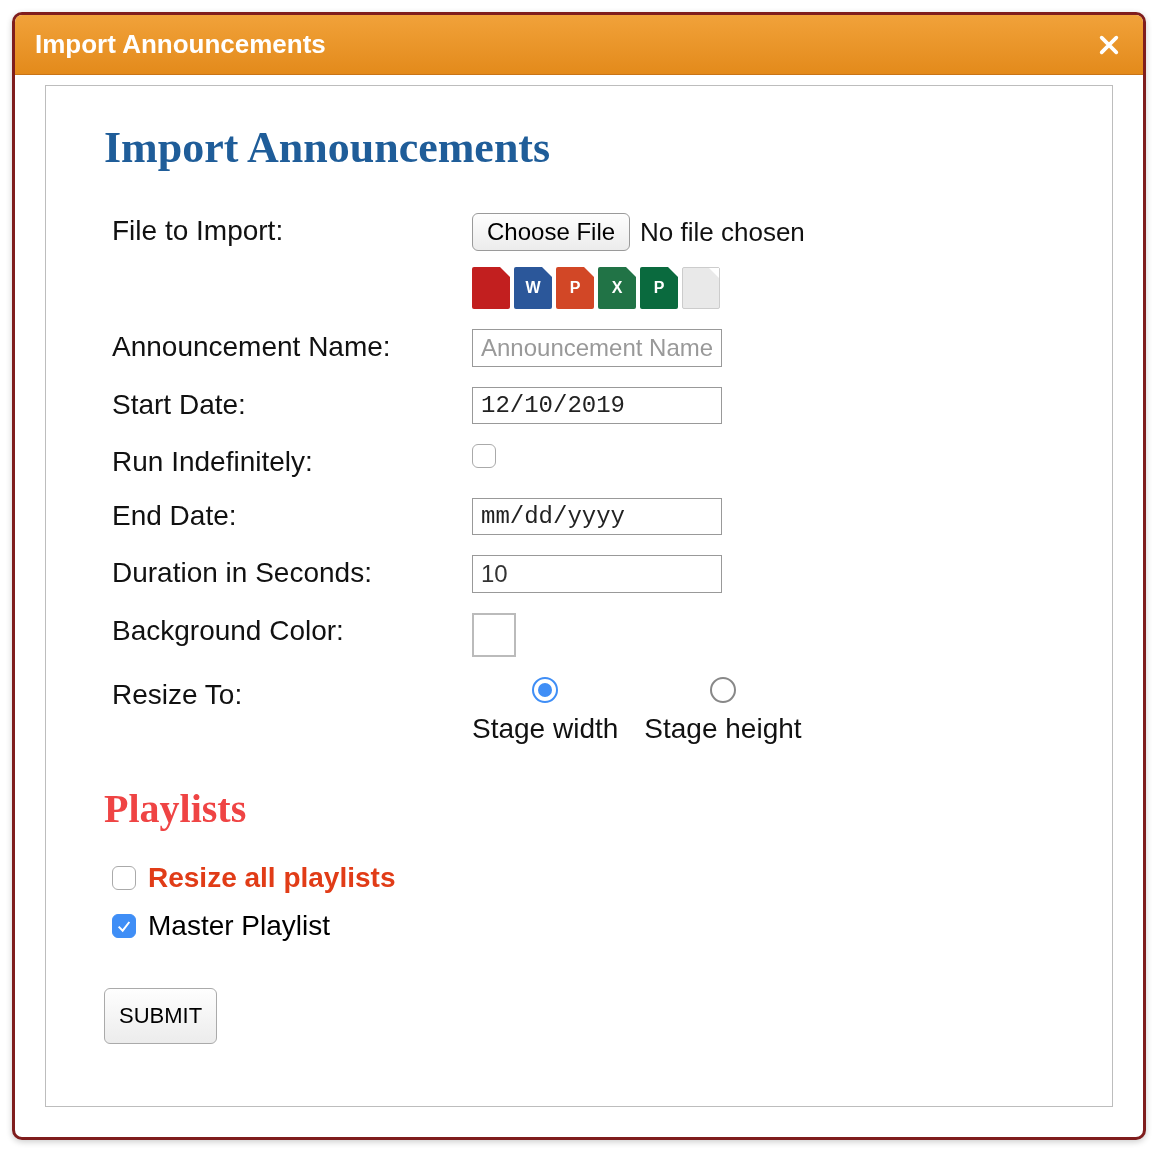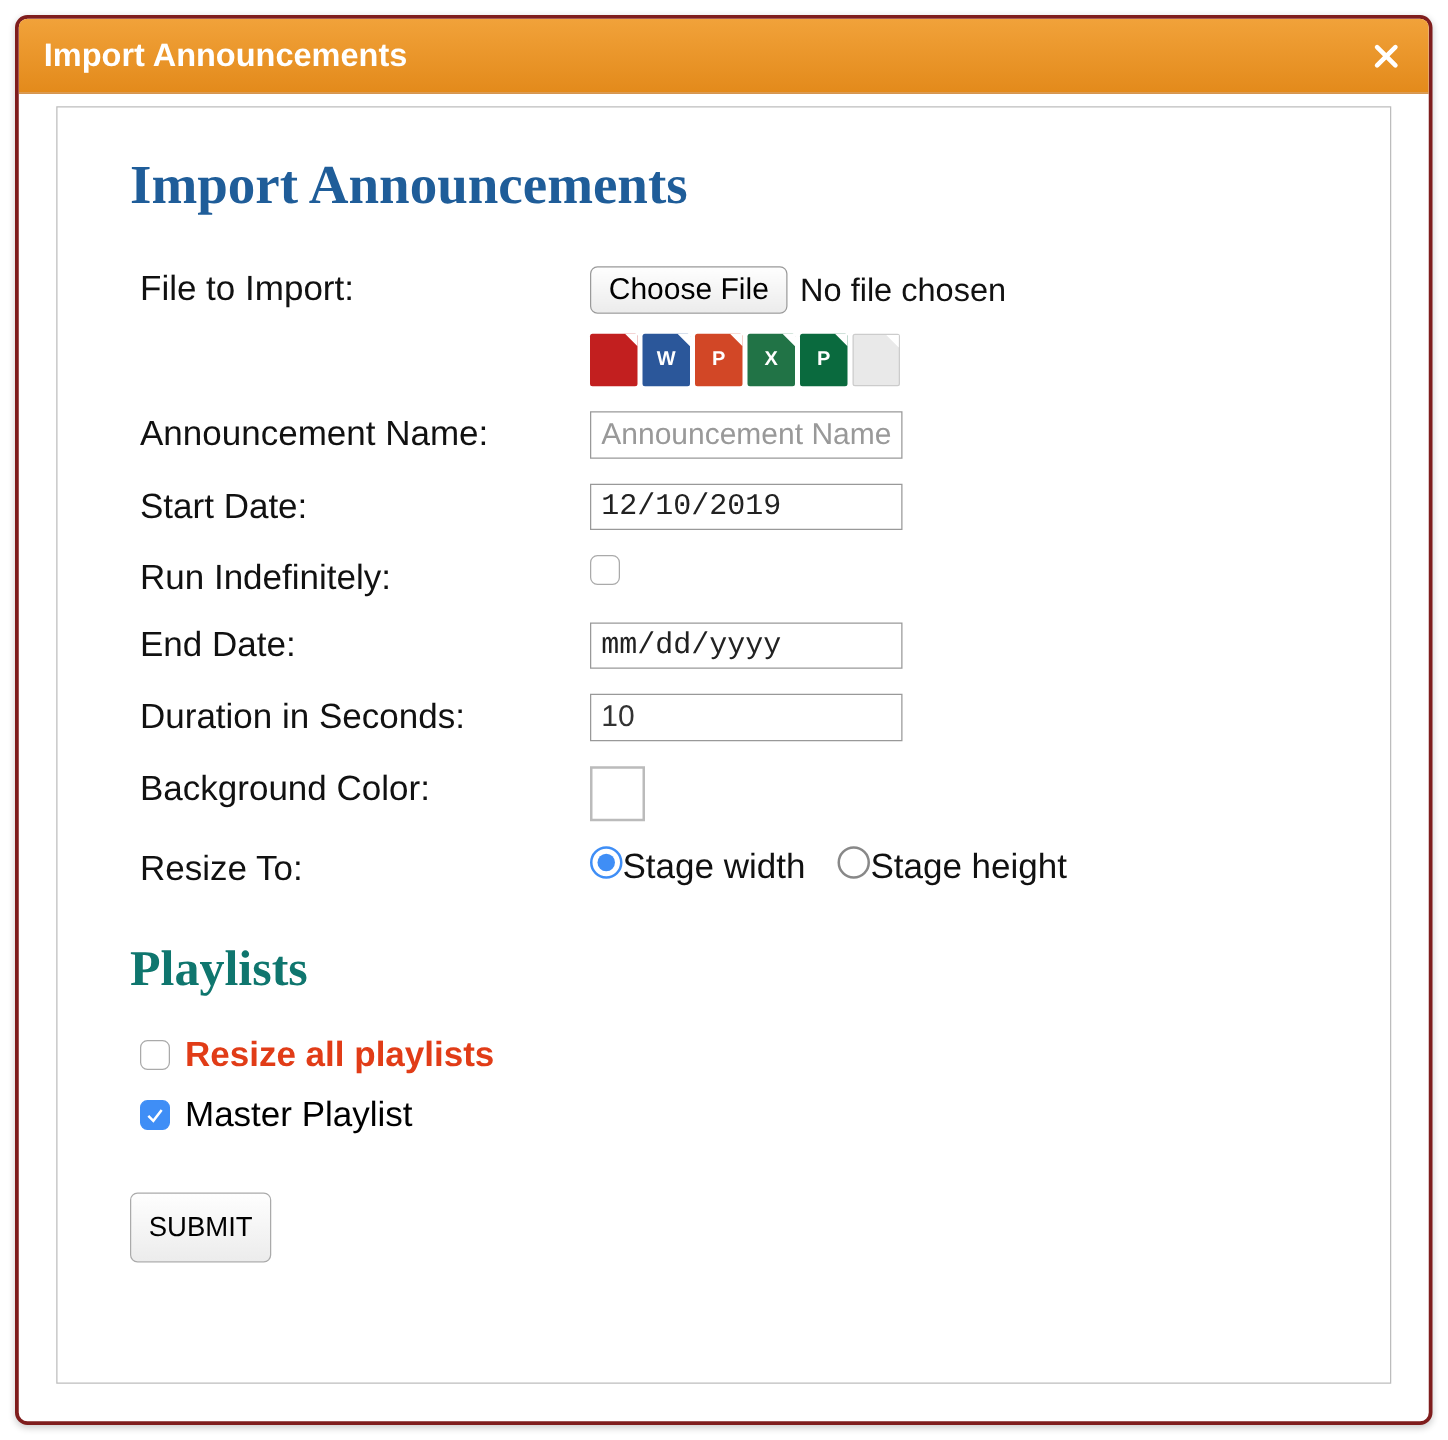--- a/index.html
+++ b/index.html
@@ -47,21 +47,21 @@
   }
   h1.section {
     font-family: Georgia, "Times New Roman", serif;
     color: #1f5d99;
     font-weight: bold;
     font-size: 44px;
     margin: 6px 0 40px 0;
   }
   h2.section {
     font-family: Georgia, "Times New Roman", serif;
-    color: #0f766e;
+    color: #ef4444;
     font-weight: bold;
     font-size: 40px;
     margin: 40px 0 30px 0;
   }
   .form-rows { margin-left: 8px; }
   .row {
     display: flex;
     align-items: flex-start;
     margin-bottom: 20px;
     font-size: 28px;
@@ -149,21 +149,21 @@
   .swatch {
     width: 44px; height: 44px;
     border: 2px solid #bbb;
     background: #fff;
     cursor: pointer;
   }
   .radio-row {
     display: flex; align-items: center; gap: 26px;
     font-size: 28px;
   }
-  .radio-opt { display: flex; gap: 0; }
+  .radio-opt { display: flex; align-items: center; gap: 10px; flex-direction: column; }
   .radio {
     width: 26px; height: 26px; border-radius: 50%;
     border: 2px solid #888;
     display: inline-flex; align-items: center; justify-content: center;
     cursor: pointer;
     flex: 0 0 26px;
   }
   .radio.checked { border-color: #3f8ef6; }
   .radio.checked::after {
     content:""; width:14px; height:14px; border-radius:50%; background:#3f8ef6;

